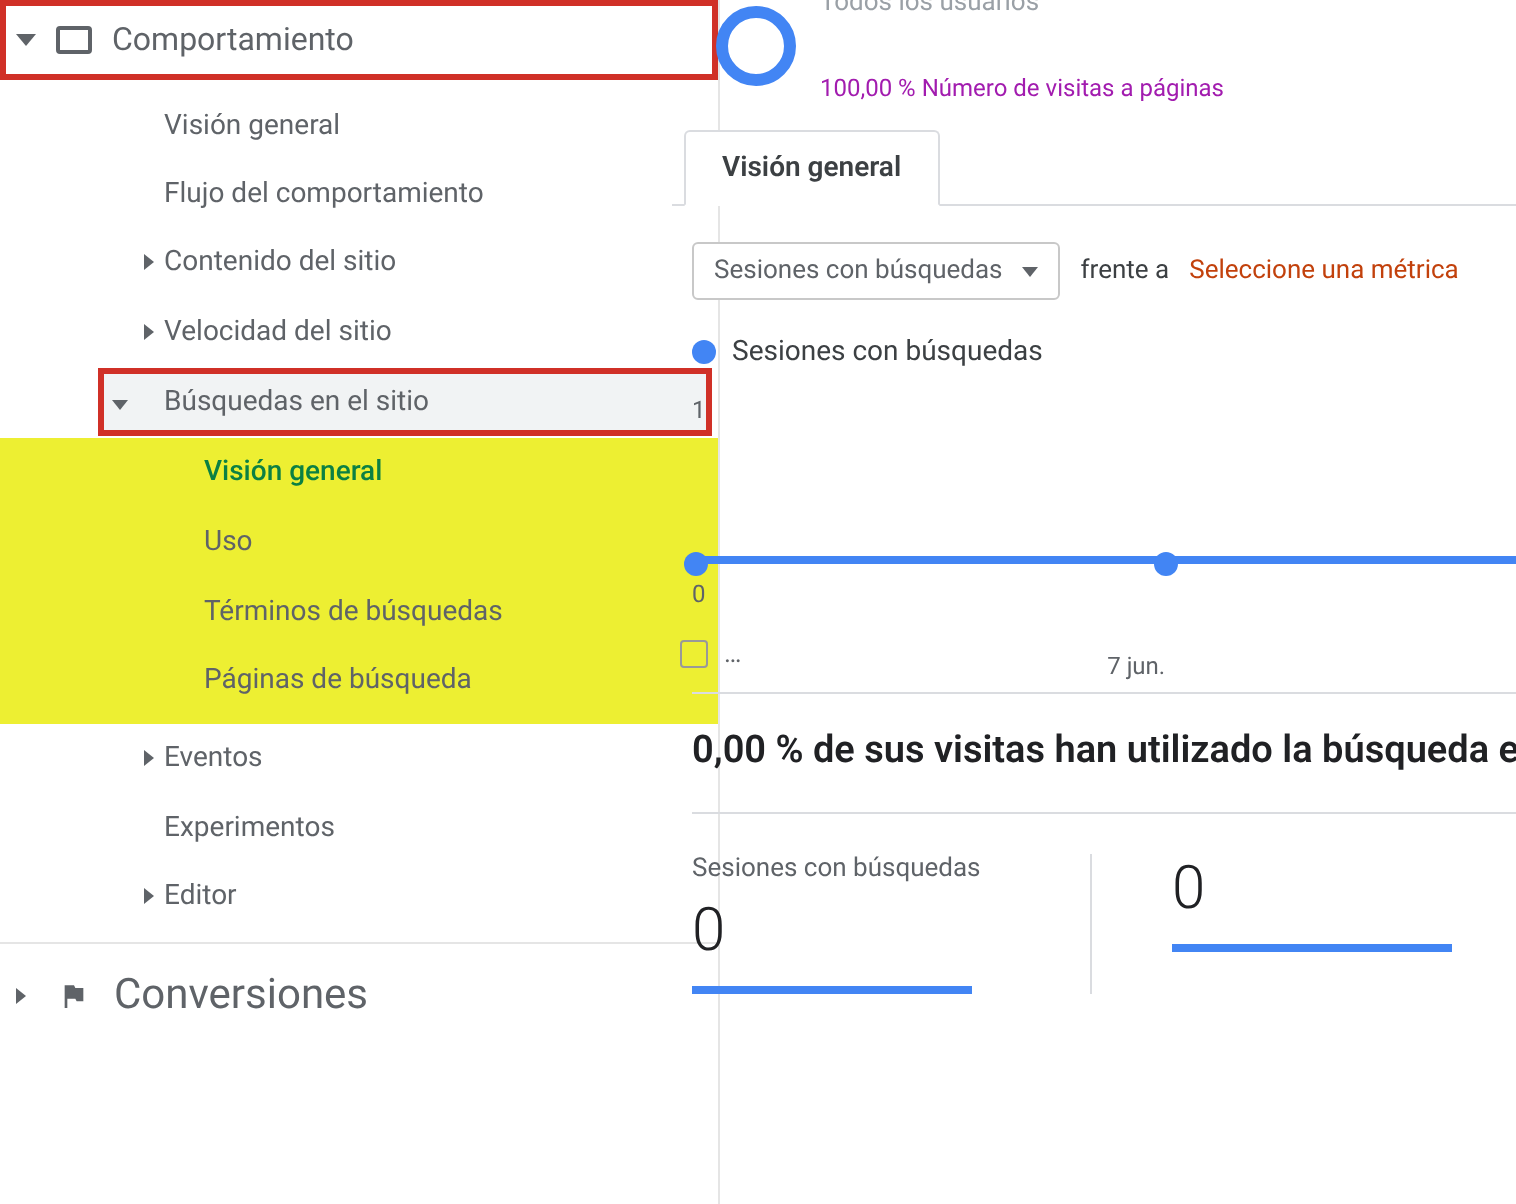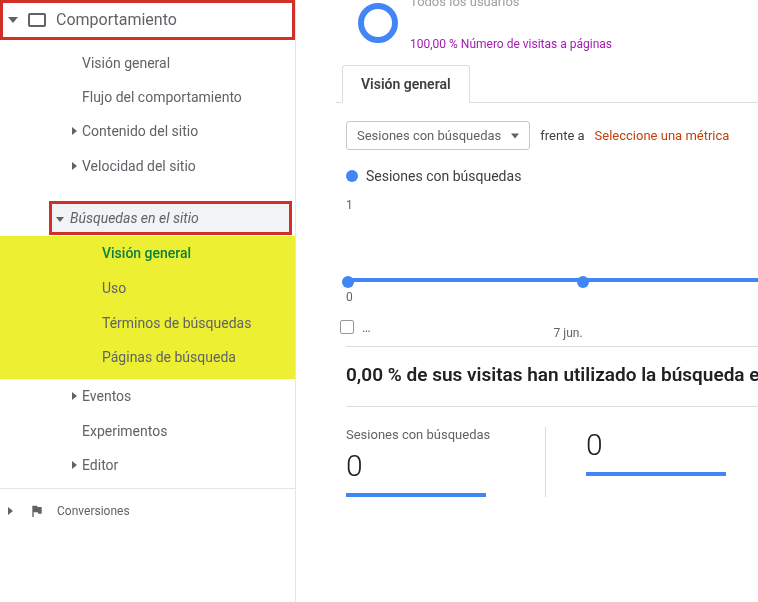--- a/index.html
+++ b/index.html
@@ -11,21 +11,21 @@
     width: 758px;
     height: 602px;
     overflow: hidden;
     position: relative;
   }
 
   
   .sidebar {
     position: absolute;
     left: 0; top: 0; bottom: 0;
-    width: 296px;
+    width: 360px;
     border-right: 1px solid #e5e5e5;
     font-size: 14px;
     color: #5f6368;
   }
   .nav-section-header {
     display: flex;
     align-items: center;
     gap: 10px;
     padding: 10px 12px 10px 8px;
     border-bottom: 1px solid #e5e5e5;
@@ -76,35 +76,34 @@
   .sub-item .tri   { position:absolute; left:72px; top:13px; }
   .sub-item-deep {
     padding: 8px 12px 8px 102px;
     cursor: pointer;
     line-height: 1.35;
   }
   .highlight-yellow { background:#edef32; } 
   .active-green { color:#0b8043; font-weight:500; }
 
   .search-in-site-wrap {
-    margin: 21px 6px 4px 52px;
-    padding: 6px 8px 6px 18px;
+    margin: 4px 6px 4px 52px;
+    padding: 6px 8px 6px 30px;
     background: #f1f3f4;
     position: relative;
-    font-style: italic;
   }
   .search-in-site-wrap .tri-down{
     position:absolute; left:4px; top:13px;
   }
 
   .nav-section-conversiones{
     display:flex; align-items:center; gap:12px;
     padding: 14px 12px 14px 8px;
     border-top: 1px solid #e5e5e5;
-    font-size:12px; color:#5f6368;
+    font-size:21px; color:#5f6368;
   }
 
   
   .main {
     position: absolute;
     left: 306px; right: 0; top: 0; bottom: 0;
     padding: 0 0 0 30px;
     overflow: hidden;
   }
   .all-users {

